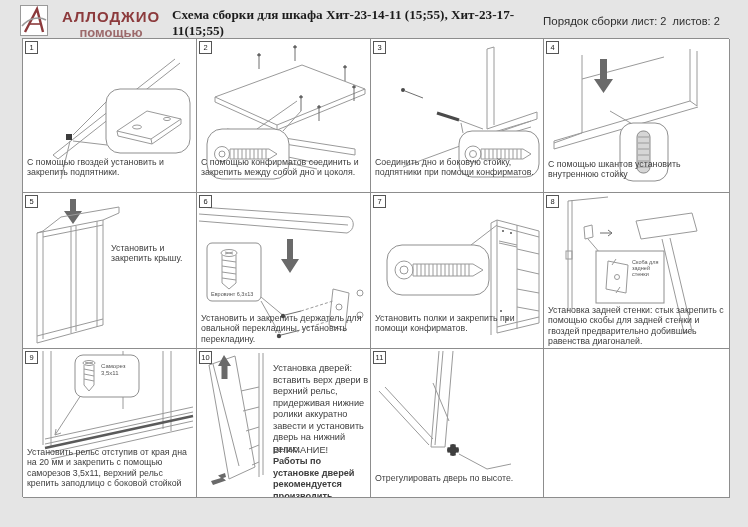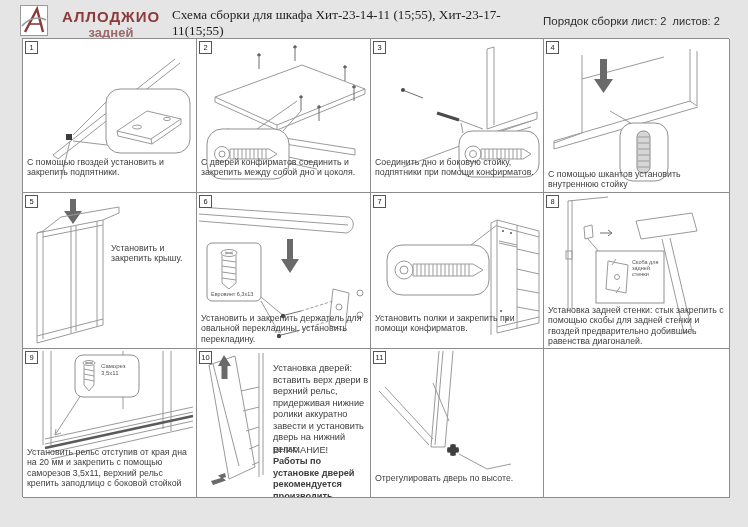--- a/index.html
+++ b/index.html
@@ -7,21 +7,21 @@
               font-family:"Liberation Sans", sans-serif; }
   .page { position:relative; width:748px; height:527px; background:#e5e5e5; }
 
   
   .logo-box { position:absolute; left:20px; top:5px; width:28px; height:31px;
               border:1px solid #9a9a9a; background:#fff; }
   .logo-text { position:absolute; left:56px; top:8px; width:110px; text-align:center; }
   .logo-main { font-size:15px; font-weight:bold; letter-spacing:1px; color:#8c3a3c; }
   .logo-sub  { font-size:13px; font-weight:bold; color:#9c6a6b; margin-top:0px; }
   .title { position:absolute; left:172px; top:7px; width:365px;
-           font-family:"Liberation Serif", serif; font-size:13.2px; color:#1c1c1c; line-height:1.22; }
+           font-family:"Liberation Serif", serif; font-size:13.2px; color:#1c1c1c; line-height:1.22;font-weight:bold; }
   .title .l2 { margin-left:28px; }
   .order { position:absolute; left:543px; top:15px; width:195px; font-size:11px; color:#2e2e2e; }
   .order .lbl { font-size:11.5px; }
 
   
   .grid { position:absolute; left:22px; top:38px; width:707px; height:459px;
           display:grid; grid-template-columns:174px 174px 173px 186px;
           grid-template-rows:154px 156px 149px;
           border-top:1px solid #8d8d8d; border-left:1px solid #8d8d8d; }
   .cell { position:relative; border-right:1px solid #8d8d8d; border-bottom:1px solid #8d8d8d;
@@ -45,21 +45,21 @@
 
   <div class="logo-box">
     <svg width="26" height="29" viewBox="0 0 26 29">
       <path d="M4,26 L16,3 L22,26" stroke="#8c3a3c" stroke-width="2.4" fill="none"></path>
       <path d="M1,20 C8,12 18,10 25,14" stroke="#9a9a9a" stroke-width="1.6" fill="none"></path>
       <path d="M8,18 L19,18" stroke="#8c3a3c" stroke-width="1.6"></path>
     </svg>
   </div>
   <div class="logo-text">
     <div class="logo-main">АЛЛОДЖИО</div>
-    <div class="logo-sub">задней</div>
+    <div class="logo-sub">помощью</div>
   </div>
   <div class="title">
     <div>Схема сборки для шкафа Хит-23-14-11 (15;55), Хит-23-17-11(15;55)</div>
     <div class="l2">Хит-24-14-11(15;55), Хит-24-17-11 (15;55)</div>
   </div>
   <div class="order">
     <span class="lbl">Порядок сборки</span>
     <span>лист: 2</span>&nbsp;
     <span>листов: 2</span>
   </div>
@@ -101,21 +101,21 @@
         </g>
         <path class="s" d="M30,90 L158,110 M30,96 L158,116 M30,90 L30,96 M158,110 L158,116"></path>
         <path class="s" d="M14,102 L120,124 M14,108 L120,130 M14,102 L14,108"></path>
         <path class="s" d="M60,90 L100,62 M86,92 L104,72"></path>
         <rect class="bub" x="10" y="90" width="82" height="50" rx="15"></rect>
         <circle class="s" cx="25" cy="115" r="7.5"></circle>
           <circle class="s" cx="25" cy="115" r="3"></circle>
         <path class="s" d="M33,110 L72,110 L80,115 L72,120 L33,120 Z"></path>
         <path class="s" d="M37,110 L37,120 M41,110 L41,120 M45,110 L45,120 M49,110 L49,120 M53,110 L53,120 M57,110 L57,120 M61,110 L61,120 M65,110 L65,120 M69,110 L69,120"></path>
       </svg>
-      <div class="cap" style="left:4px; top:118px; width:168px;">С дверей конфирматов соединить и закрепить между собой дно и цоколя.</div>
+      <div class="cap" style="left:4px; top:118px; width:168px;">С помощью конфирматов соединить и закрепить между собой дно и цоколя.</div>
     </div>
 
     <div class="cell">
       <div class="num">3</div>
       <svg class="ill" width="172" height="153" viewBox="0 0 172 153">
         <path class="s" d="M116,10 L116,90 M123,8 L123,86 M116,10 L123,8"></path>
         <path class="s" d="M116,90 L166,73 M116,97 L166,80 M166,73 L166,80"></path>
         <path class="s" d="M100,100 L160,82 M100,106 L160,88"></path>
         <path class="s" d="M32,128 L116,97"></path>
         <path class="sd" d="M34,52 L52,59"></path>
@@ -137,21 +137,21 @@
         <path class="s" d="M10,102 L146,62 M10,110 L154,68 M10,102 L10,110"></path>
         <path class="s" d="M146,10 L146,62 M153,12 L153,67 M146,62 L153,67"></path>
         <path class="s" d="M38,16 L38,94 M38,94 L10,104"></path>
         <path class="s" d="M38,40 L120,18"></path>
         <polygon class="fg" points="56,20 63,20 63,40 69,40 59.5,54 50,40 56,40"></polygon>
         <path class="s" d="M66,72 L90,86"></path>
         <rect class="bub" x="76" y="84" width="48" height="58" rx="13"></rect>
         <rect class="part" x="93" y="92" width="13" height="42" rx="6"></rect>
         <path class="s" d="M94,98 L105,98 M94,104 L105,104 M94,110 L105,110 M94,116 L105,116 M94,122 L105,122 M94,128 L105,128"></path>
       </svg>
-      <div class="cap" style="left:4px; top:130px; width:150px;">С помощью шкантов установить внутреннюю стойку</div>
+      <div class="cap" style="left:4px; top:120px; width:150px;">С помощью шкантов установить внутреннюю стойку</div>
     </div>
 
     <div class="cell">
       <div class="num">5</div>
       <svg class="ill" width="173" height="155" viewBox="0 0 173 155">
         <polygon class="fg" points="47,6 53,6 53,18 59,18 50,31 41,18 47,18"></polygon>
         <path class="s" d="M14,40 L14,150 M20,38 L20,146 M14,40 L20,38"></path>
         <path class="s" d="M14,40 L80,27 M20,44 L80,32"></path>
         <path class="s" d="M48,34 L48,140 M53,33 L53,138"></path>
         <path class="s" d="M80,27 L80,132 M74,28 L74,134"></path>

